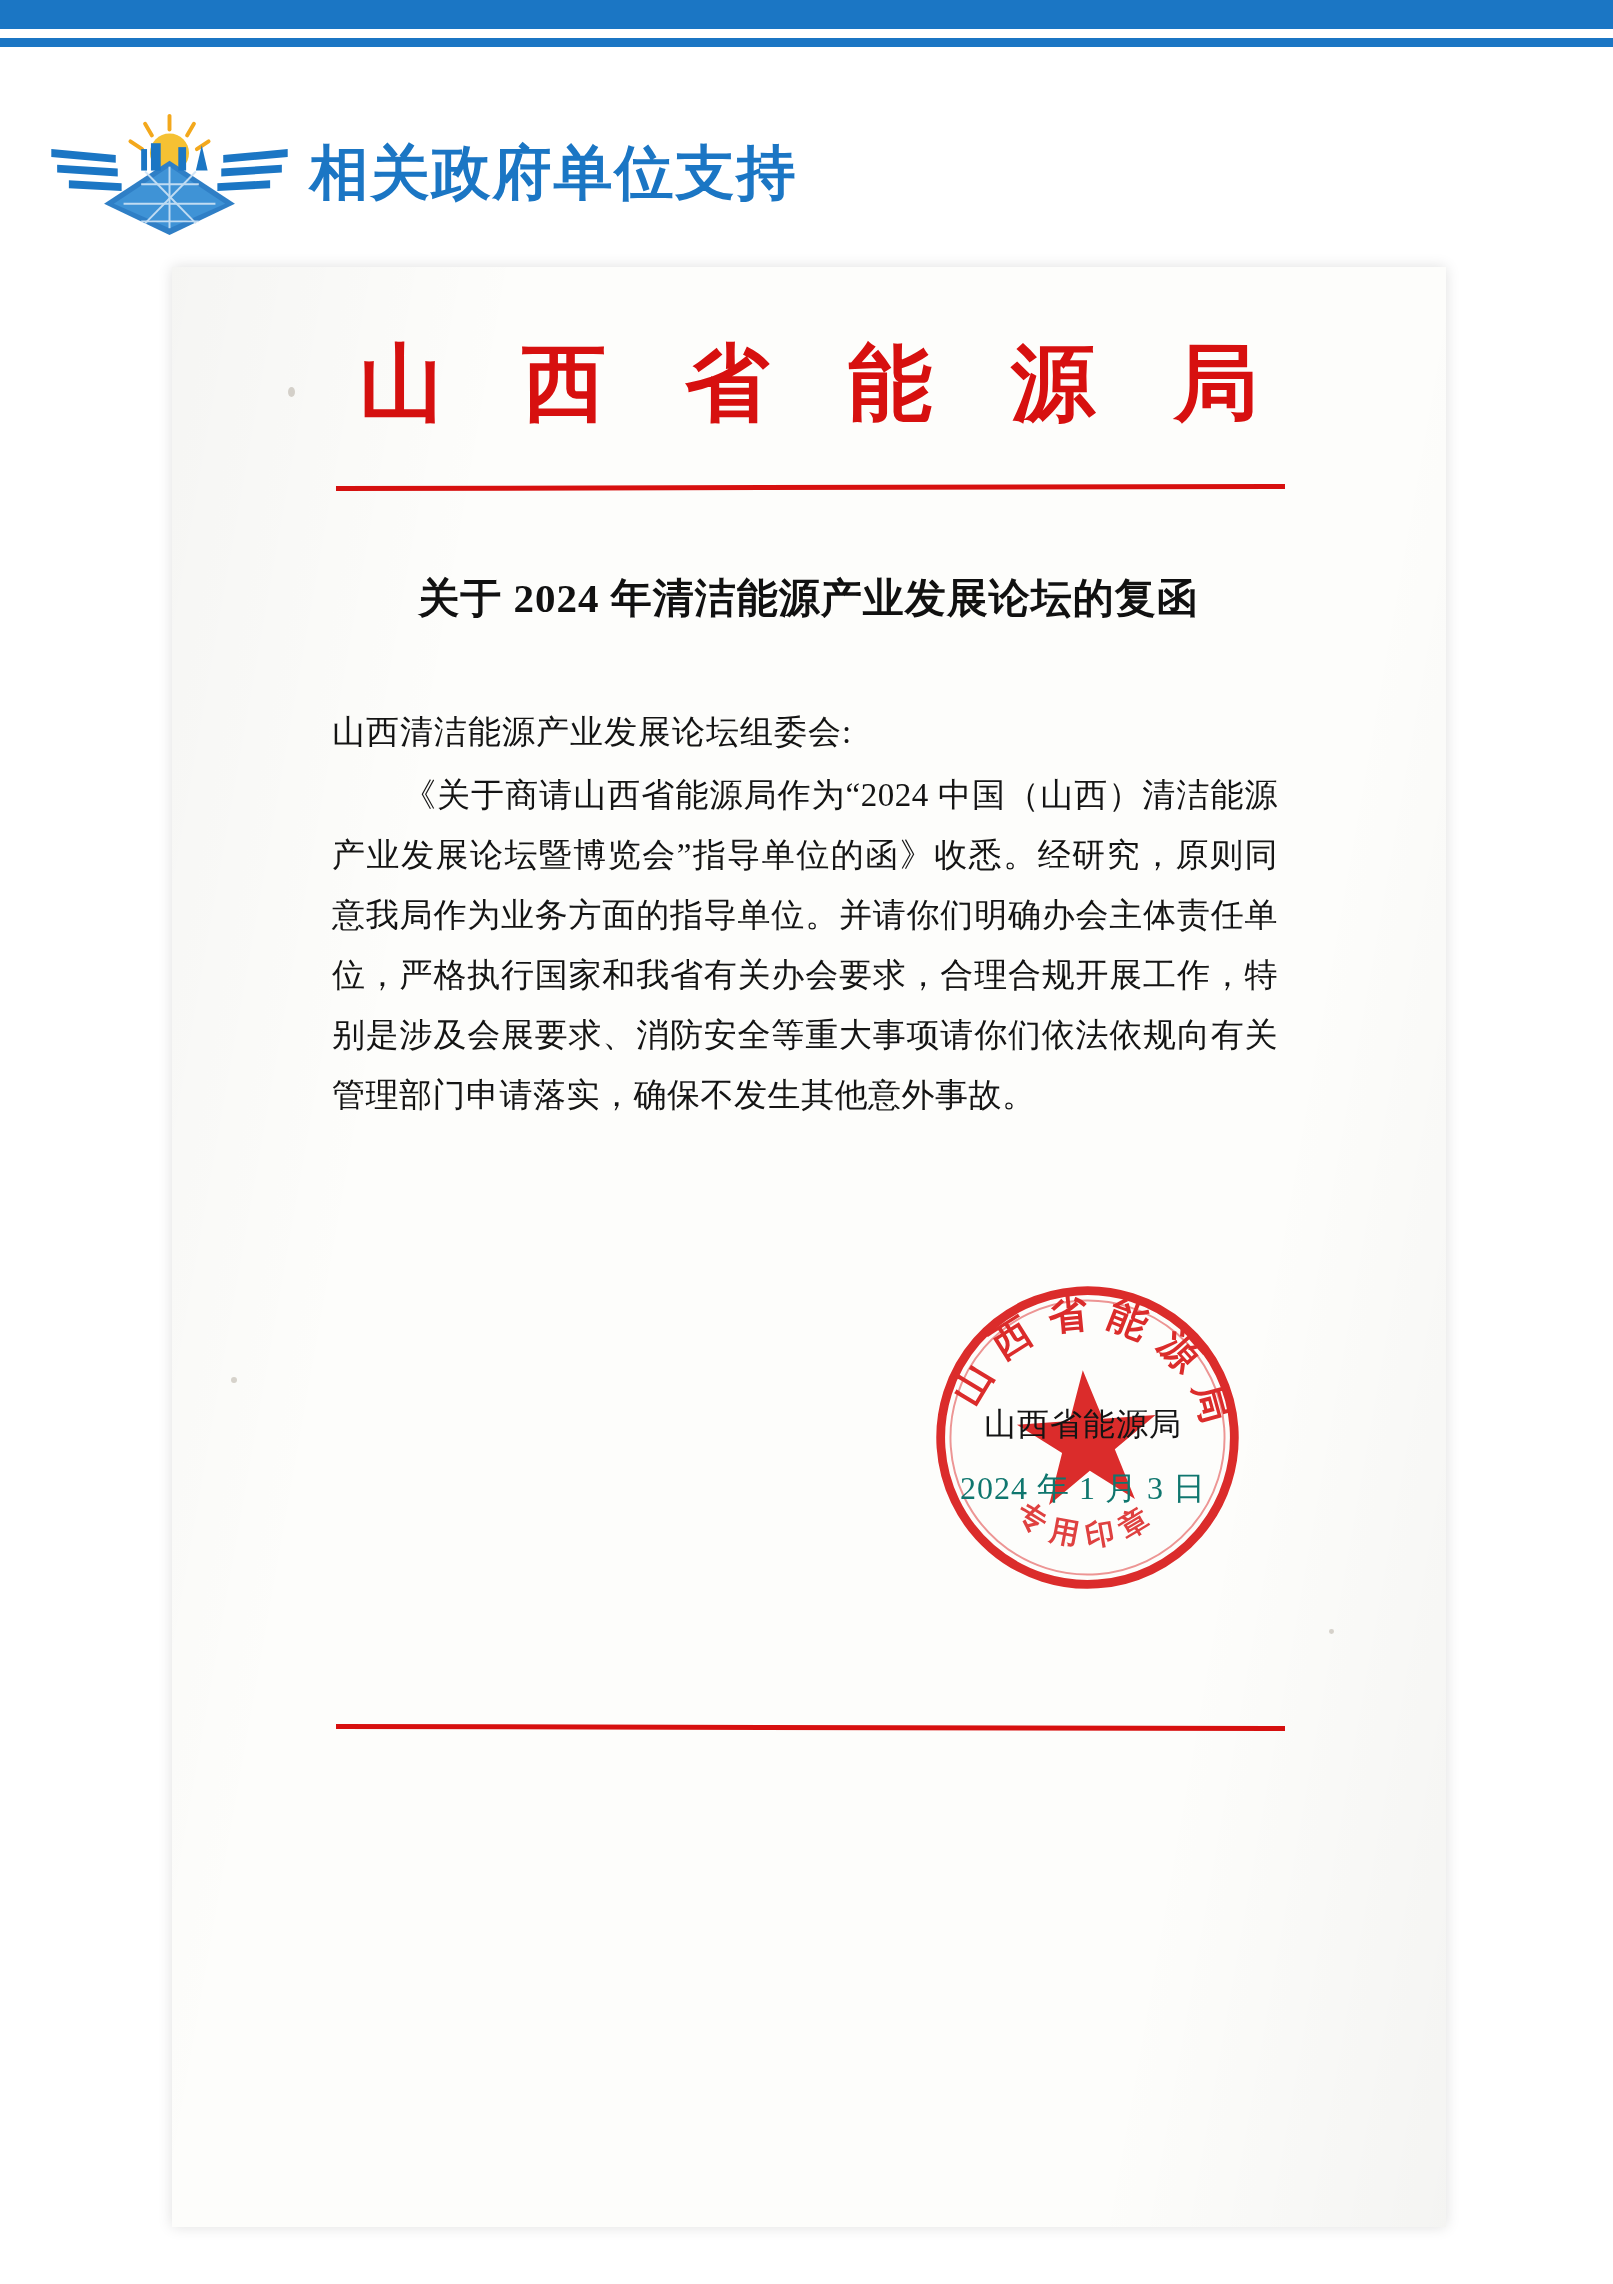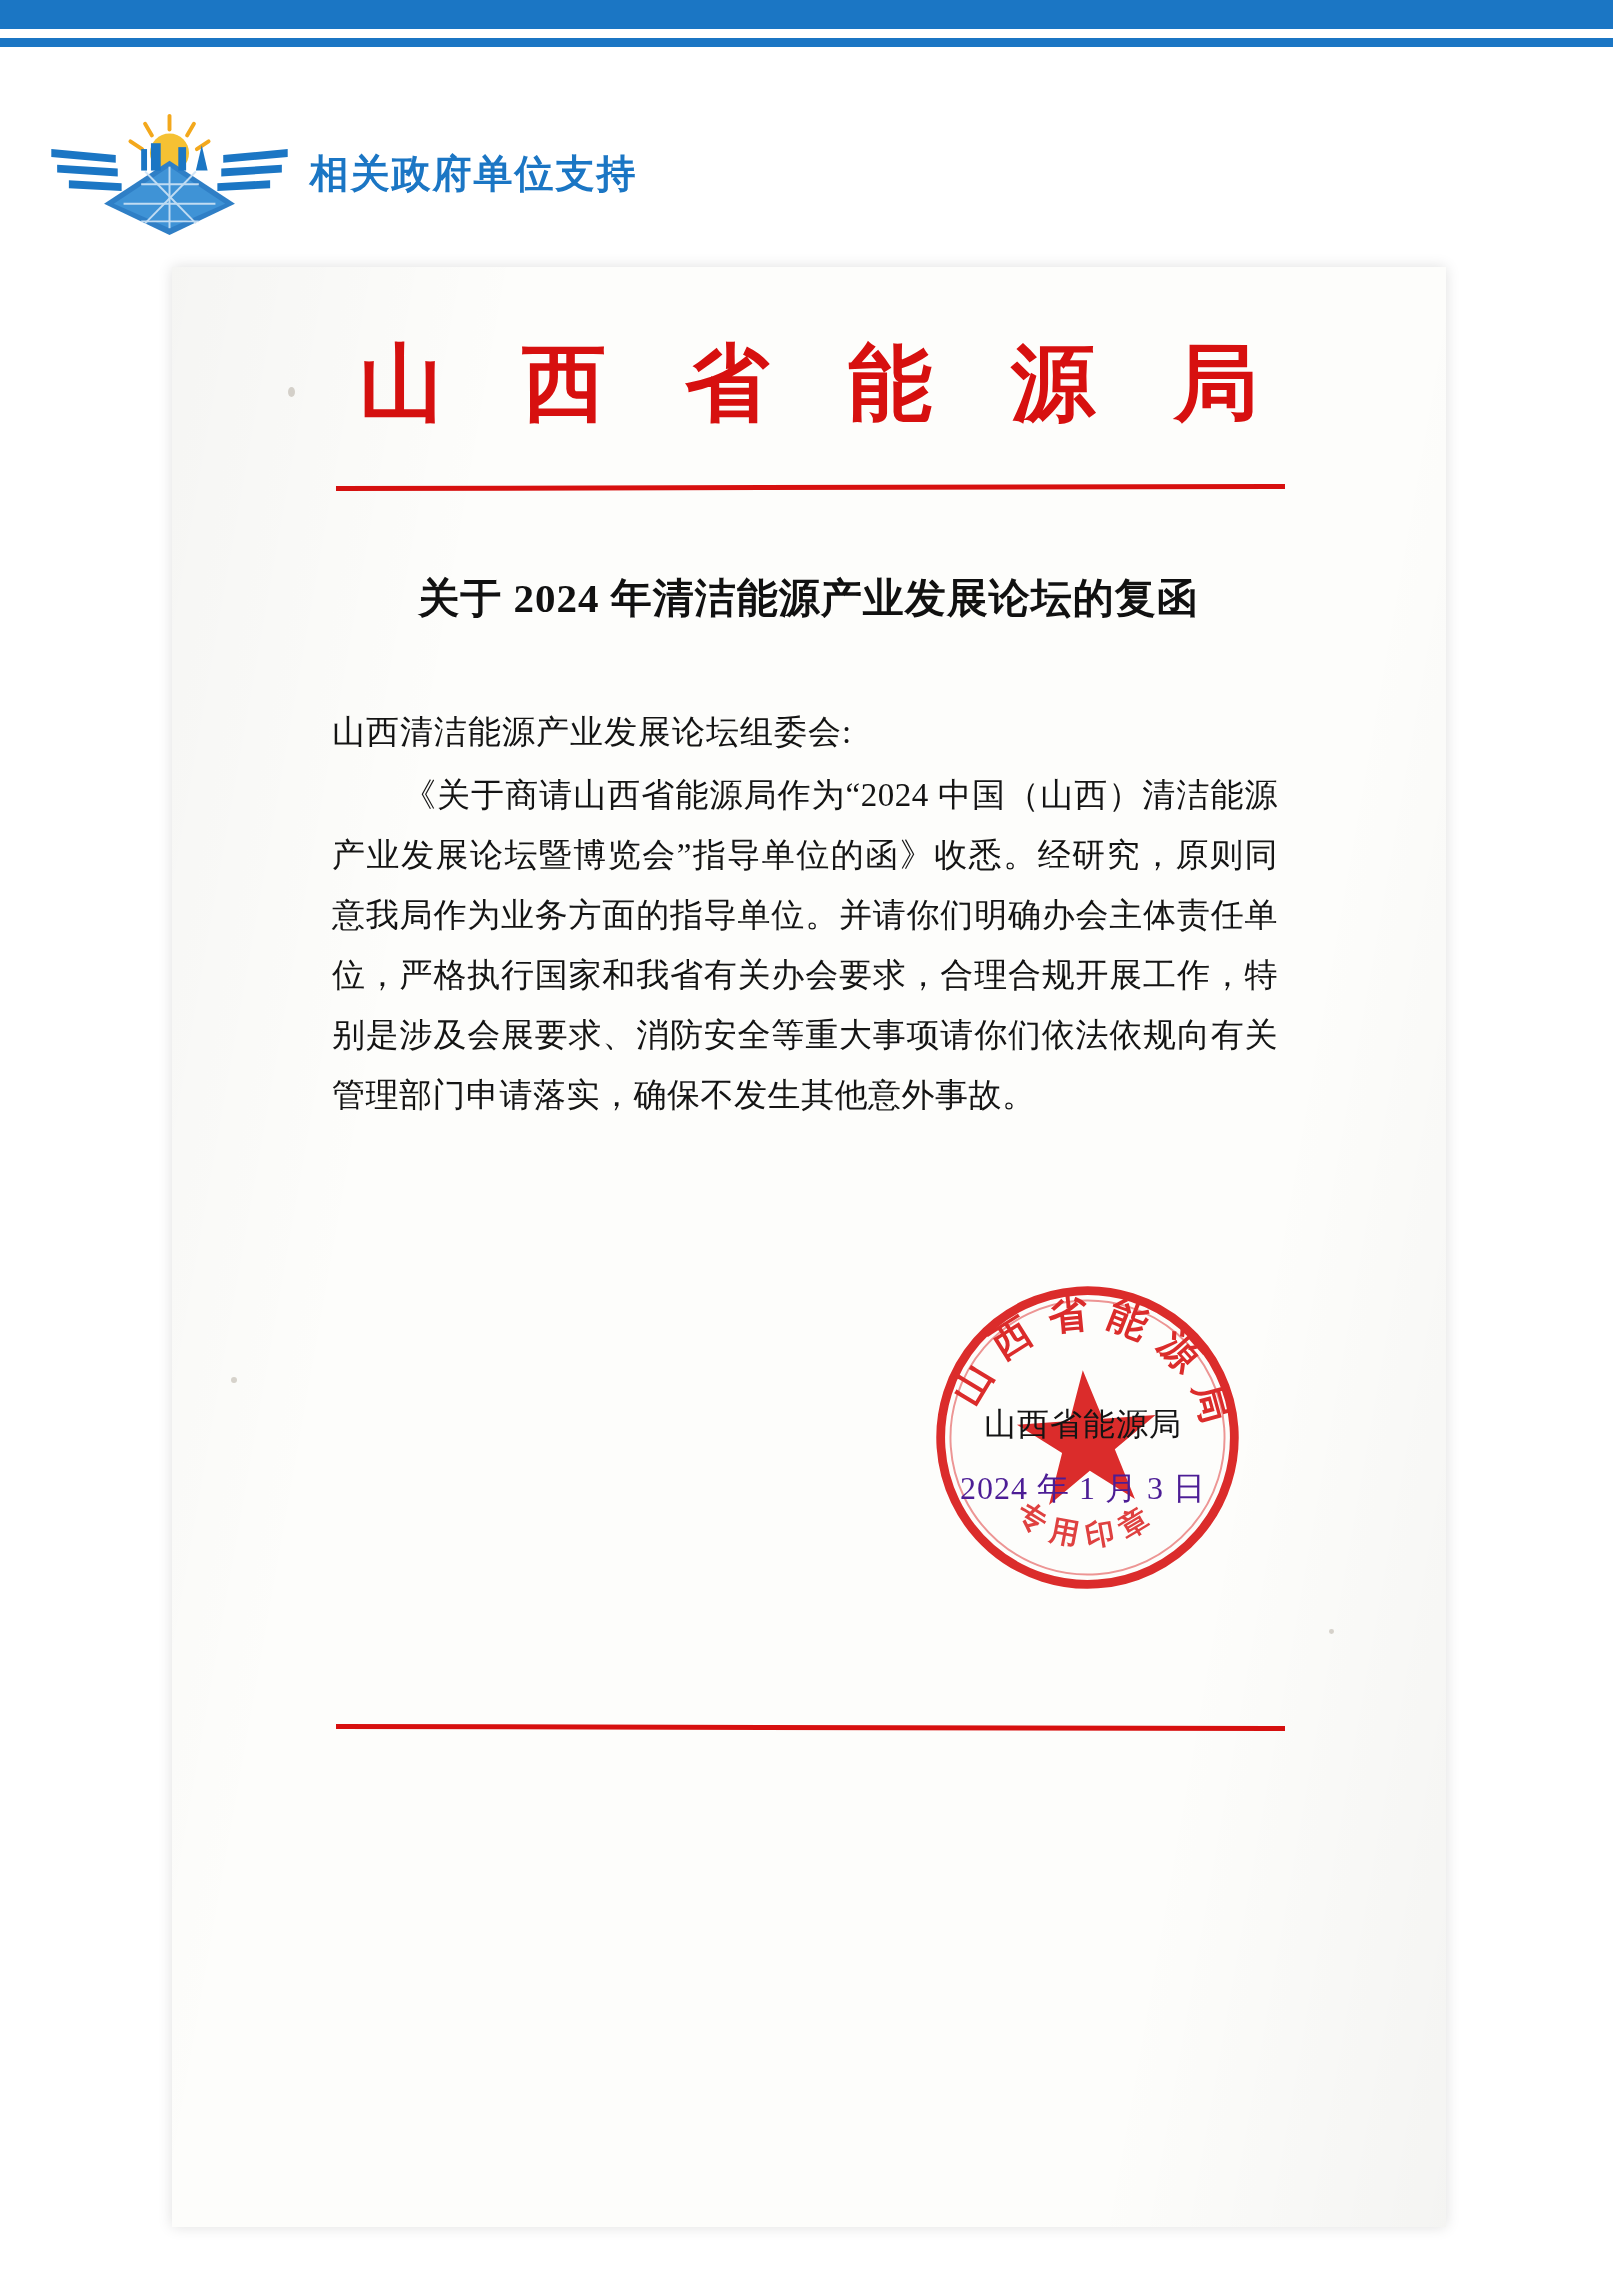--- a/index.html
+++ b/index.html
@@ -48,21 +48,21 @@
   }
   .logo {
     width: 245px;
     height: 127px;
     position: relative;
     flex: 0 0 auto;
   }
   .logo svg { display: block; }
   .header-title {
     font-family: "Liberation Sans", "DejaVu Sans", sans-serif;
-    font-size: 39px;
+    font-size: 59px;
     font-weight: bold;
     color: #1b76c4;
     letter-spacing: 2px;
     margin-left: 17.6px;
     white-space: nowrap;
   }
 
   
   .sheet {
     position: absolute;
@@ -175,21 +175,21 @@
     position: relative;
     font-size: 32px;
     color: #141414;
     letter-spacing: 1px;
     z-index: 3;
   }
   .sign-date {
     position: relative;
     margin-top: 19.6px;
     font-size: 32px;
-    color: #4c1d95;
+    color: #0f766e;
     letter-spacing: 1px;
     z-index: 3;
   }
 
   
   .bottom-rule {
     position: absolute;
     top: 1458px;
     left: 37px;
     width: 949px;

